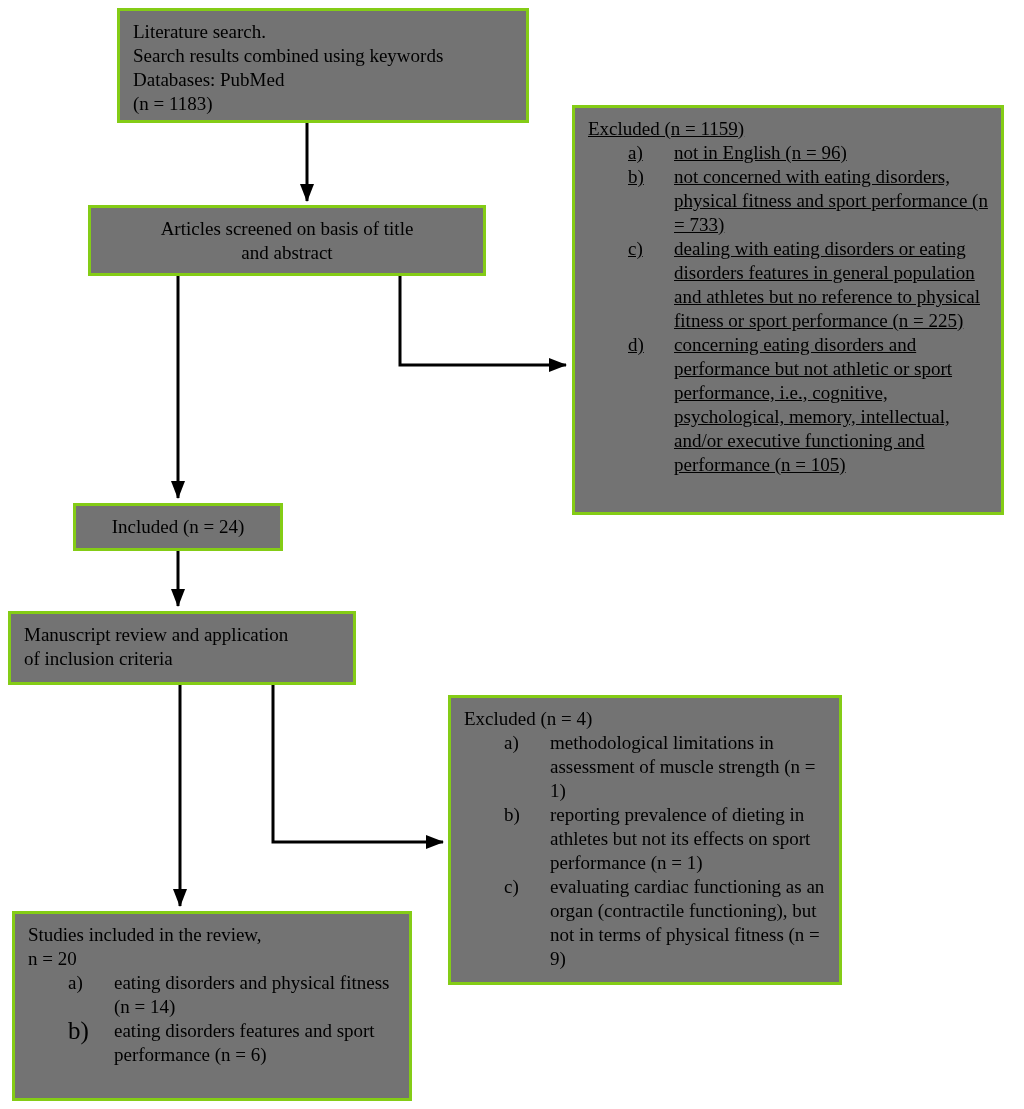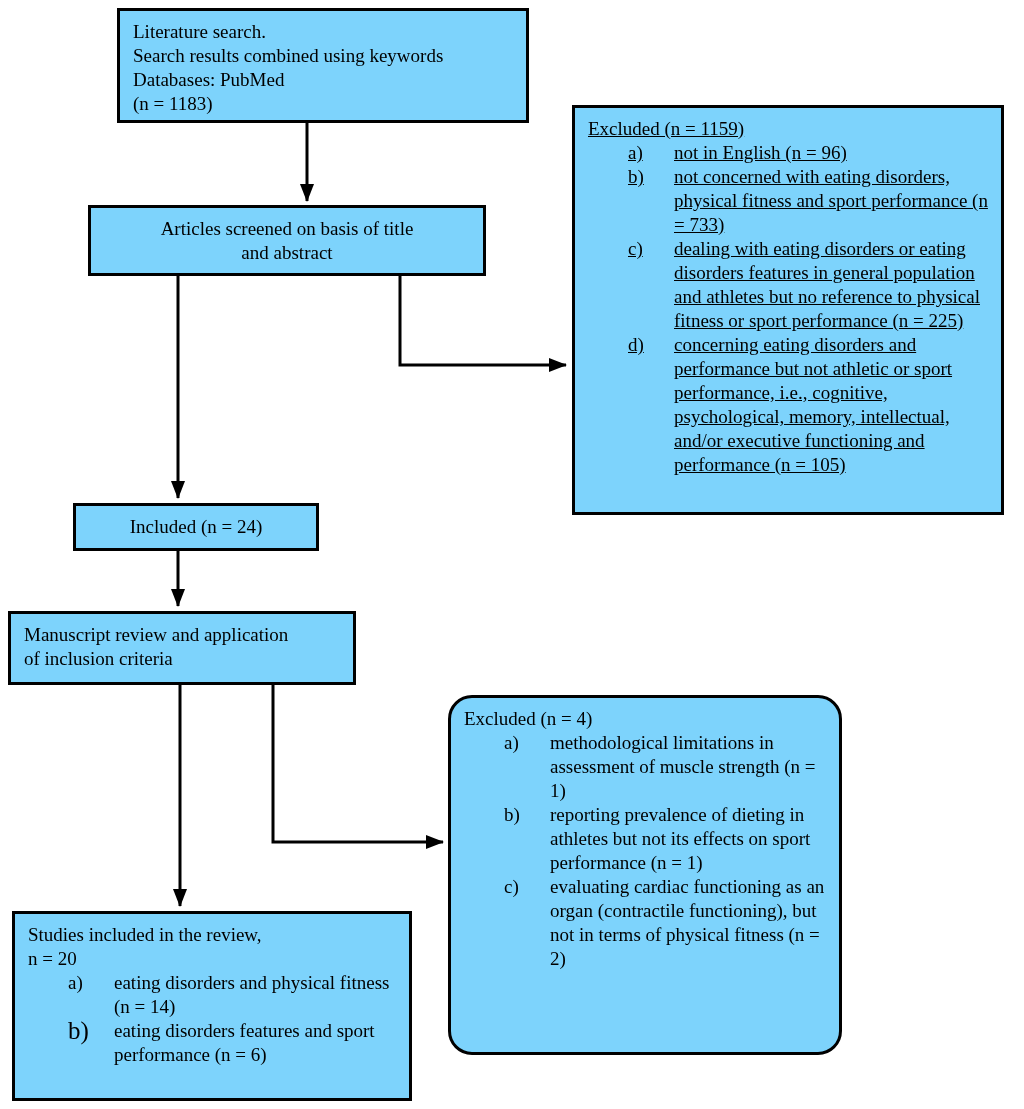--- a/index.html
+++ b/index.html
@@ -20,22 +20,22 @@
     left: 0; top: 0;
     width: 1024px; height: 1109px;
   }
   .arrows path.flow {
     stroke: #000000;
     stroke-width: 3;
     fill: none;
   }
   .box {
     position: absolute;
-    border: 3px solid #000000;
-    background: #7dd3fc;
+    border: 3px solid #84cc16;
+    background: #737373;
     font-size: 19px;
     line-height: 24px;
   }
   .box.padded { padding: 9px 13px; }
   .box.center {
     display: flex;
     flex-direction: column;
     justify-content: center;
     align-items: center;
     text-align: center;
@@ -98,43 +98,43 @@
         <span class="marker">c)</span>
         <span class="item-text">dealing with eating disorders or eating disorders features in general population and athletes but no reference to physical fitness or sport performance (n = 225)</span>
       </div>
       <div class="list-item">
         <span class="marker">d)</span>
         <span class="item-text">concerning eating disorders and performance but not athletic or sport performance, i.e., cognitive, psychological, memory, intellectual, and/or executive functioning and performance (n = 105)</span>
       </div>
     </div>
   </div>
 
-  <div class="box center" style="left:73px; top:503px; width:246px; height:48px;">
+  <div class="box center" style="left:73px; top:503px; width:210px; height:48px;">
     <div>Included (n = 24)</div>
   </div>
 
   <div class="box padded" style="left:8px; top:611px; width:348px; height:74px;">
     <div>Manuscript review and application</div>
     <div>of inclusion criteria</div>
   </div>
 
-  <div class="box padded" style="left:448px; top:695px; width:394px; height:360px;border-radius:24px;">
+  <div class="box padded" style="left:448px; top:695px; width:394px; height:290px;">
     <div>Excluded (n = 4)</div>
     <div class="list">
       <div class="list-item">
         <span class="marker">a)</span>
         <span class="item-text">methodological limitations in assessment of muscle strength (n = 1)</span>
       </div>
       <div class="list-item">
         <span class="marker">b)</span>
         <span class="item-text">reporting prevalence of dieting in athletes but not its effects on sport performance (n = 1)</span>
       </div>
       <div class="list-item">
         <span class="marker">c)</span>
-        <span class="item-text">evaluating cardiac functioning as an organ (contractile functioning), but not in terms of physical fitness (n = 2)</span>
+        <span class="item-text">evaluating cardiac functioning as an organ (contractile functioning), but not in terms of physical fitness (n = 9)</span>
       </div>
     </div>
   </div>
 
   <div class="box padded" style="left:12px; top:911px; width:400px; height:190px;">
     <div>Studies included in the review,</div>
     <div>n = 20</div>
     <div class="list">
       <div class="list-item">
         <span class="marker">a)</span>

